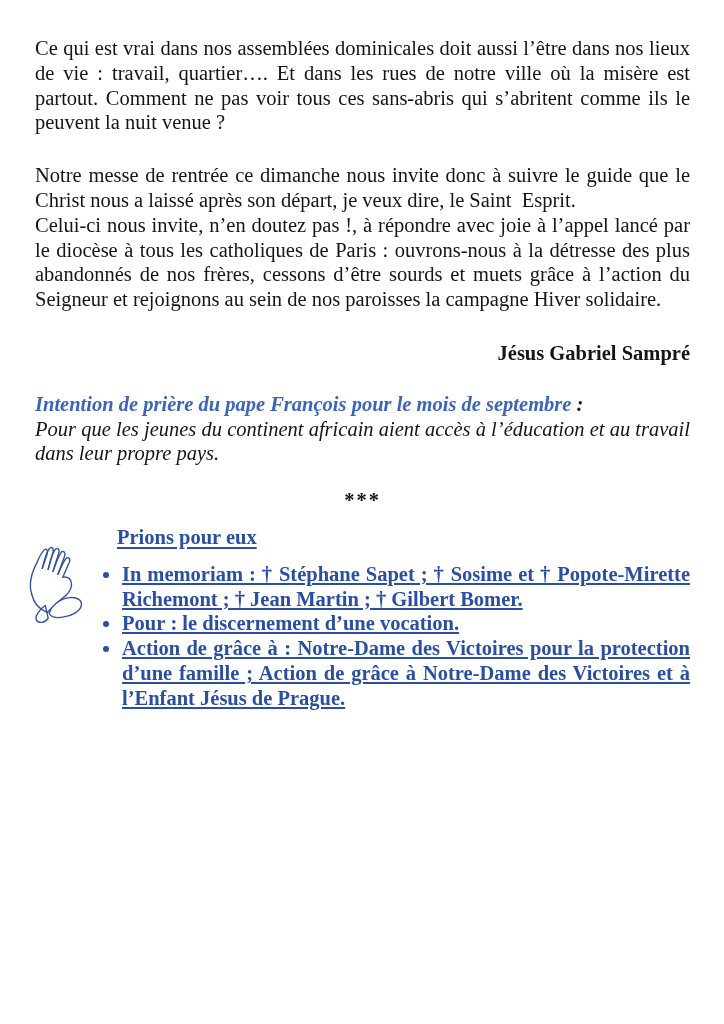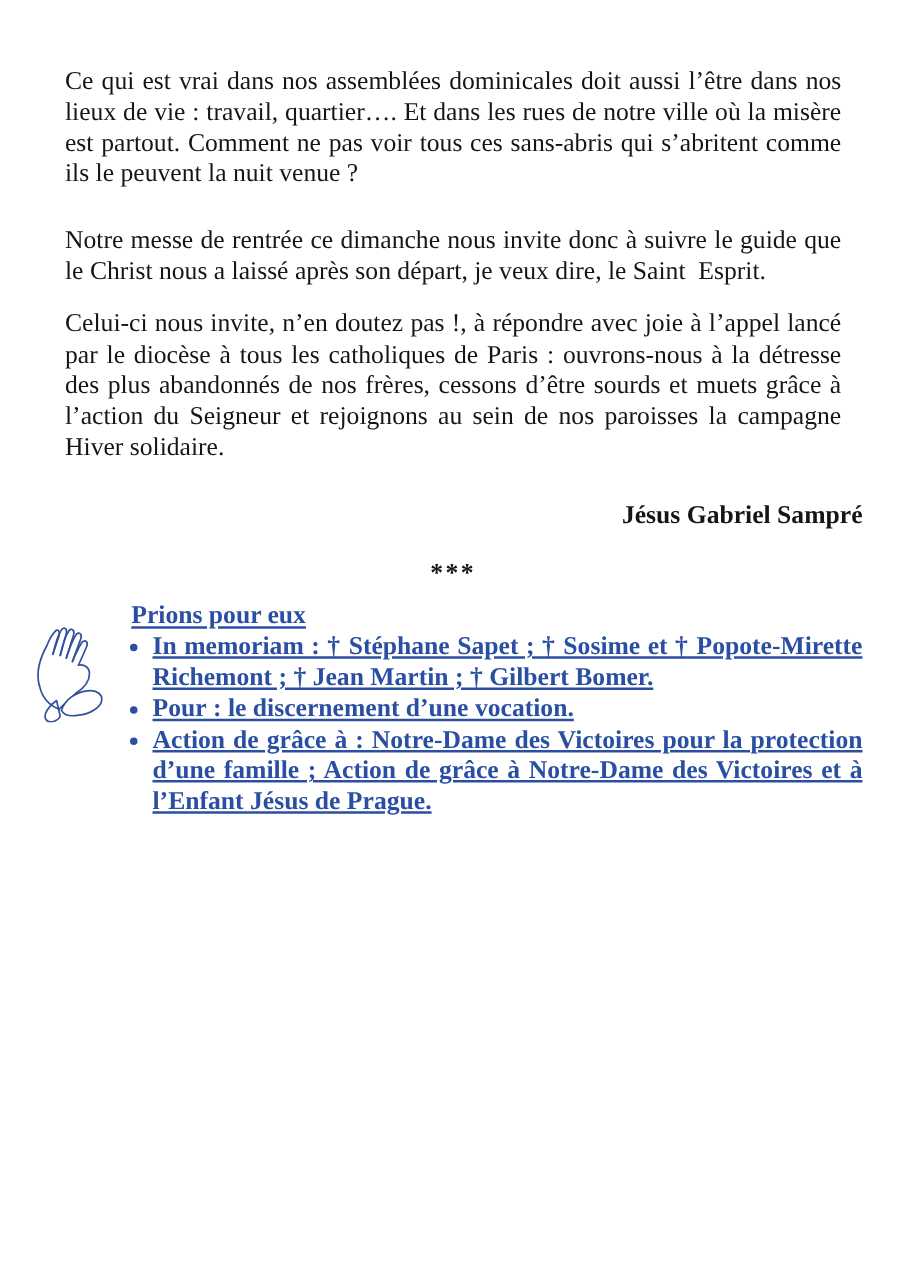--- a/index.html
+++ b/index.html
@@ -14,21 +14,21 @@
     box-sizing: border-box;
     padding: 36px 34px 0 35px;
     background: #ffffff;
     font-family: "Liberation Serif", "DejaVu Serif", serif;
     font-size: 20.5px;
     line-height: 24.8px;
     color: #151515;
     overflow: hidden;
   }
   .para {
-    margin: 17px;
+    margin: 0;
     text-align: justify;
   }
   .mt-block { margin-top: 28px; }
   .quote {
     margin-top: 28px;
     font-style: italic;
   }
   .signature {
     margin: 29px 0 0 0;
     text-align: right;
@@ -57,21 +57,21 @@
   }
   .hands {
     position: absolute;
     left: -14px;
     top: 20px;
     width: 68px;
     height: 78px;
     display: block;
   }
   .prayer-content { margin-left: 70px; }
-  .prayer-title { margin: 0; font-family: Liberation Serif, serif; }
+  .prayer-title { margin: 12px; font-family: Liberation Serif, serif; }
   .underlined {
     text-decoration: underline;
     text-decoration-thickness: 2px;
     text-underline-offset: 3px;
     padding-right: 6px;
   }
   .prayer-list {
     margin: 0;
     padding-left: 17px;
     list-style: disc outside;
@@ -87,20 +87,24 @@
 <div class="page">
 
   <p class="para">Ce qui est vrai dans nos assemblées dominicales doit aussi l’être dans nos lieux de vie&nbsp;: travail, quartier…. Et dans les rues de notre ville où la misère est partout. Comment ne pas voir tous ces sans-abris qui s’abritent comme ils le peuvent la nuit venue&nbsp;?</p>
 
   <p class="para mt-block">Notre messe de rentrée ce dimanche nous invite donc à suivre le guide que le Christ nous a laissé après son départ, je veux dire, le Saint&nbsp; Esprit.</p>
   <p class="para">Celui-ci nous invite, n’en doutez pas&nbsp;!, à répondre avec joie à l’appel lancé par le diocèse à tous les catholiques de Paris&nbsp;: ouvrons-nous à la détresse des plus abandonnés de nos frères, cessons d’être sourds et muets grâce à l’action du Seigneur et rejoignons au sein de nos paroisses la campagne Hiver solidaire.</p>
 
 
   <p class="signature">Jésus Gabriel Sampré</p>
 
+  <div class="intention">
+    <p class="intention-heading"><span class="blue-it">Intention de prière du pape François pour le mois de septembre</span><span class="black-colon">&nbsp;:</span></p>
+    <p class="para italic">Pour que les jeunes du continent africain aient accès à l’éducation et au travail dans leur propre pays.</p>
+  </div>
 
   <div class="separator">***</div>
 
   <div class="prayer-section">
     <span class="hands">
       <svg viewBox="0 0 68 80" width="68" height="78" xmlns="http://www.w3.org/2000/svg">
         <g fill="none" stroke="#31519b" stroke-width="1.4" stroke-linecap="round" stroke-linejoin="round">
           <path fill="#ffffff" d="M24 62 C18 66 13 73 15 77 C17 81 24 80 27 75 Z"></path>
           <path d="M10 50 C12 59 18 66 26 69 L40 56"></path>
           <path d="M10 50 C7 40 10 28 16 17 C18 12 21 7 23 5 C25 3 27 5 26 9 L21 24"></path>

